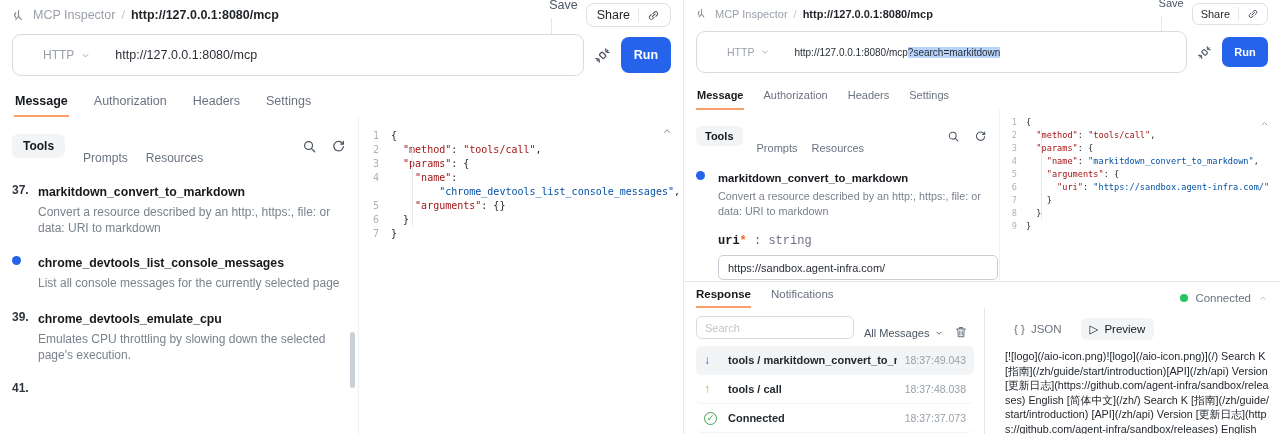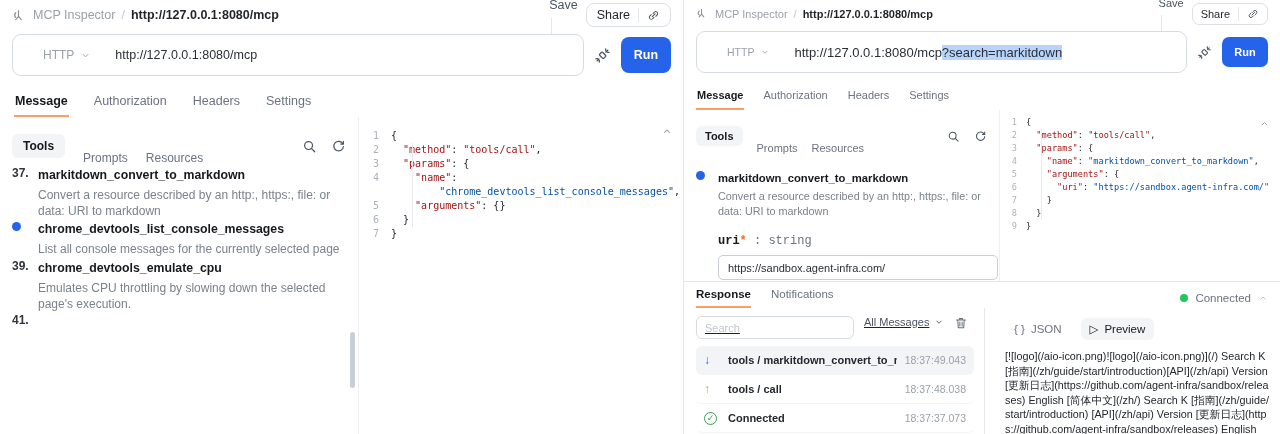--- a/index.html
+++ b/index.html
@@ -32,21 +32,21 @@
   
   .p-toolbar { display:flex; align-items:center; padding:4px 12px 10px; gap:10px; flex:none; }
   .url-box { flex:1; display:flex; align-items:center; border:1px solid #d7dce2; border-radius:9px; background:#fff; padding:20px; }
   .left  .url-box { height:37px; }
   .right .url-box { height:31px; }
   .proto-chip { display:flex; align-items:center; gap:6px; background:#f4f5f7; color:#9aa1aa; border-radius:6px; padding:0 10px; height:100%; flex:none; }
   .left  .proto-chip { font-size:12px; }
   .right .proto-chip { font-size:10.5px; }
   .url-text { margin-left:14px; color:#2a2f36; white-space:nowrap; overflow:hidden; }
   .left  .url-text { font-size:12.5px; }
-  .right .url-text { font-size:13px; }
+  .right .url-text { font-size:10px; }
   .sel-text { background:#b9d4fb; }
   .icon-btn { color:#4b5563; display:flex; align-items:center; cursor:pointer; flex:none; }
   .run-btn { background:#2563eb; color:#fff; font-weight:600; border:none; border-radius:8px; cursor:pointer; flex:none; }
   .left  .run-btn { width:50px; height:36px; font-size:12.5px; }
   .right .run-btn { width:46px; height:30px; font-size:11px; border-radius:7px; }
 
   
   .p-tabs { display:flex; gap:24px; padding:4px 14px 0; flex:none; }
   .right .p-tabs { gap:18px; padding:2px 12px 0; }
   .tab { color:#6b7280; padding:4px 1px 7px; cursor:pointer; }
@@ -65,21 +65,21 @@
   .subtabs { display:flex; align-items:center; }
   .chip { background:#f3f4f6; border-radius:6px; font-weight:700; color:#16191d; cursor:pointer; }
   .left  .chip { font-size:12px; padding:5px 11px; }
   .right .chip { font-size:11px; padding:4px 9px; }
   .subtab { color:#6b7280; cursor:pointer;margin-top:24px; }
   .left  .subtab { font-size:12px; margin-left:18px; }
   .right .subtab { font-size:11px; margin-left:14px; }
   .subtab-icons { margin-left:auto; display:flex; gap:14px; color:#6b7280; }
 
   
-  .tool { display:flex; cursor:pointer; }
+  .tool { display:flex; margin-top:17px; cursor:pointer; }
   .tnum { flex:none; width:26px; font-size:12px; font-weight:600; color:#30353c; padding-top:1px; }
   .tdot { flex:none; width:26px; padding-top:3px; }
   .tdot::before { content:""; display:block; width:9px; height:9px; border-radius:50%; background:#2563eb; }
   .tbody { flex:1; min-width:0; }
   .ttitle { font-size:12.3px; font-weight:700; color:#16191d; }
   .tdesc { font-size:12px; color:#7a828c; margin-top:4px; line-height:1.35; }
   .right .tnum, .right .ttitle { font-size:11.3px; }
   .right .tdesc { font-size:10.8px; margin-top:3px; }
   .right .tool { margin-top:14px; }
   .right .tdot { width:22px; }
@@ -111,21 +111,21 @@
   .resp { border-top:1px solid #e4e7eb; height:169px; display:flex; flex-direction:column; flex:none; }
   .resp-head { display:flex; align-items:center; padding:6px 12px 0; }
   .resp-tabs { display:flex; gap:20px; }
   .rtab { font-size:11.5px; color:#6b7280; padding-bottom:6px; cursor:pointer; }
   .rtab.active { color:#16191d; font-weight:700; border-bottom:2px solid #f9a06a; }
   .conn { margin-left:auto; display:flex; align-items:center; gap:7px; color:#6b7280; font-size:11.5px; }
   .conn-dot { width:8px; height:8px; border-radius:50%; background:#22c55e; }
   .conn .icon-btn { color:#b3b9c1; }
   .resp-body { flex:1; display:flex; min-height:0; }
   .msg-col { width:300px; flex:none; padding:8px 10px 0 12px; }
-  .msg-controls { display:flex; align-items:flex-start; gap:10px;text-decoration:underline; }
+  .msg-controls { display:flex; align-items:flex-end; gap:10px; }
   .msg-search { width:158px; height:23px; border:1px solid #d7dce2; border-radius:6px; padding:0 8px; font-size:11px; color:#2a2f36; font-family:"Liberation Sans",sans-serif; }
   .msg-search::placeholder { color:#c0c6cd; }
   .msg-filter { display:flex; align-items:center; gap:5px; font-size:11px; color:#4b5563; white-space:nowrap; cursor:pointer; }
   .trash { color:#6b7280; cursor:pointer; display:flex; }
   .mlist { margin-top:7px; }
   .mrow { display:flex; align-items:center; height:29px; border-radius:6px; padding:0 8px; cursor:pointer; border-bottom:1px solid #f2f4f6; }
   .mrow.selected { background:#f3f4f6; border-bottom-color:transparent; }
   .micon { flex:none; width:24px; font-size:12px; display:flex; align-items:center; }
   .micon.down { color:#2b6be4; }
   .micon.up { color:#e09a3c; }

